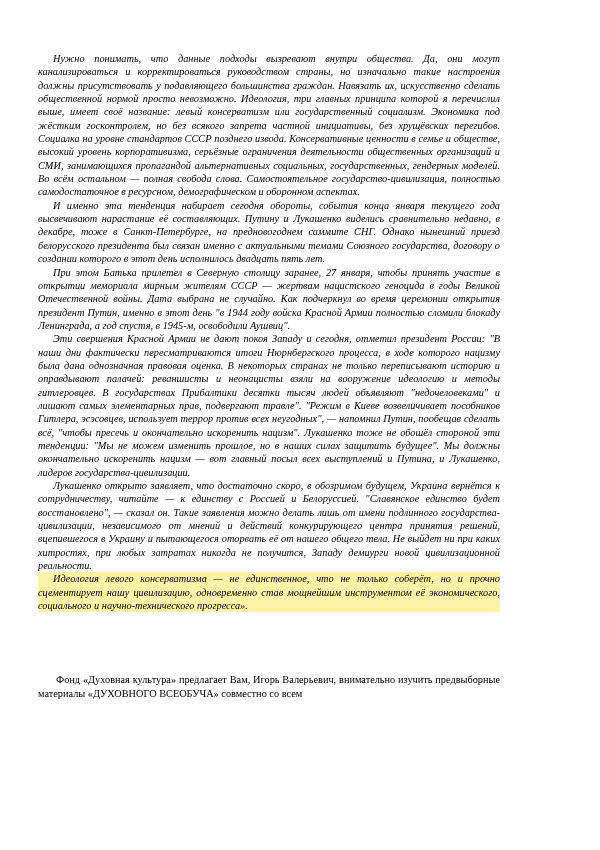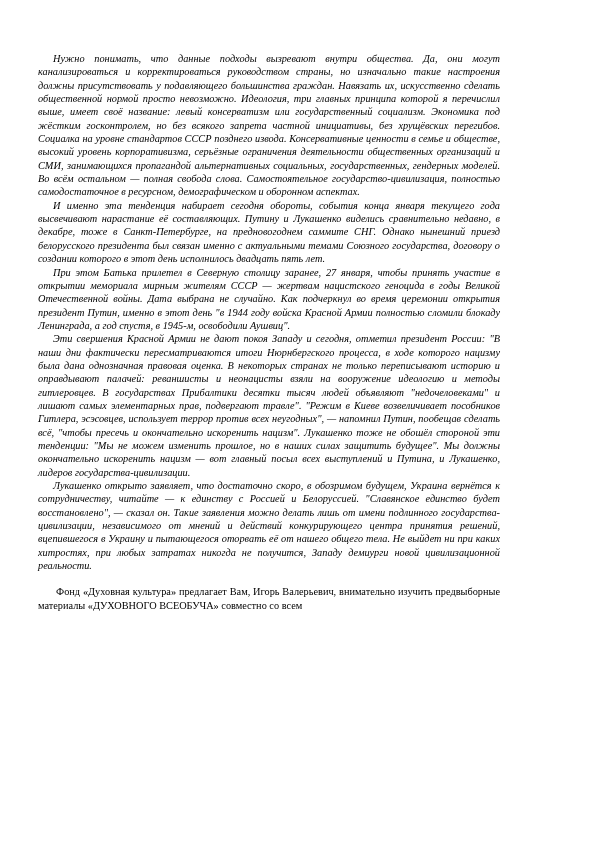--- a/index.html
+++ b/index.html
@@ -32,28 +32,30 @@
   }
   .para.highlight {
     background: #fff2a8;
   }
   .gap {
     height: 13px;
   }
   .para.last {
     font-style: normal;
     text-indent: 18px;
+    margin-top: 48px;
   }
 </style>
 </head>
 <body>
 
 <div class="page">
 
   <p class="para">Нужно понимать, что данные подходы вызревают внутри общества. Да, они могут канализироваться и корректироваться руководством страны, но изначально такие настроения должны присутствовать у подавляющего большинства граждан. Навязать их, искусственно сделать общественной нормой просто невозможно. Идеология, три главных принципа которой я перечислил выше, имеет своё название: левый консерватизм или государственный социализм. Экономика под жёстким госконтролем, но без всякого запрета частной инициативы, без хрущёвских перегибов. Социалка на уровне стандартов СССР позднего извода. Консервативные ценности в семье и обществе, высокий уровень корпоративизма, серьёзные ограничения деятельности общественных организаций и СМИ, занимающихся пропагандой альтернативных социальных, государственных, гендерных моделей. Во всём остальном — полная свобода слова. Самостоятельное государство-цивилизация, полностью самодостаточное в ресурсном, демографическом и оборонном аспектах.</p>
   <p class="para">И именно эта тенденция набирает сегодня обороты, события конца января текущего года высвечивают нарастание её составляющих. Путину и Лукашенко виделись сравнительно недавно, в декабре, тоже в Санкт-Петербурге, на предновогоднем саммите СНГ. Однако нынешний приезд белорусского президента был связан именно с актуальными темами Союзного государства, договору о создании которого в этот день исполнилось двадцать пять лет.</p>
   <p class="para">При этом Батька прилетел в Северную столицу заранее, 27 января, чтобы принять участие в открытии мемориала мирным жителям СССР — жертвам нацистского геноцида в годы Великой Отечественной войны. Дата выбрана не случайно. Как подчеркнул во время церемонии открытия президент Путин, именно в этот день "в 1944 году войска Красной Армии полностью сломили блокаду Ленинграда, а год спустя, в 1945-м, освободили Аушвиц".</p>
   <p class="para">Эти свершения Красной Армии не дают покоя Западу и сегодня, отметил президент России: "В наши дни фактически пересматриваются итоги Нюрнбергского процесса, в ходе которого нацизму была дана однозначная правовая оценка. В некоторых странах не только переписывают историю и оправдывают палачей: реваншисты и неонацисты взяли на вооружение идеологию и методы гитлеровцев. В государствах Прибалтики десятки тысяч людей объявляют "недочеловеками" и лишают самых элементарных прав, подвергают травле". "Режим в Киеве возвеличивает пособников Гитлера, эсэсовцев, использует террор против всех неугодных", — напомнил Путин, пообещав сделать всё, "чтобы пресечь и окончательно искоренить нацизм". Лукашенко тоже не обошёл стороной эти тенденции: "Мы не можем изменить прошлое, но в наших силах защитить будущее". Мы должны окончательно искоренить нацизм — вот главный посыл всех выступлений и Путина, и Лукашенко, лидеров государства-цивилизации.</p>
   <p class="para">Лукашенко открыто заявляет, что достаточно скоро, в обозримом будущем, Украина вернётся к сотрудничеству, читайте — к единству с Россией и Белоруссией. "Славянское единство будет восстановлено", — сказал он. Такие заявления можно делать лишь от имени подлинного государства-цивилизации, независимого от мнений и действий конкурирующего центра принятия решений, вцепившегося в Украину и пытающегося оторвать её от нашего общего тела. Не выйдет ни при каких хитростях, при любых затратах никогда не получится, Западу демиурги новой цивилизационной реальности.</p>
+  <p class="para highlight">Идеология левого консерватизма — не единственное, что не только соберёт, но и прочно сцементирует нашу цивилизацию, одновременно став мощнейшим инструментом её экономического, социального и научно-технического прогресса».</p>
   <div class="gap"></div>
   <p class="para last">Фонд «Духовная культура» предлагает Вам, Игорь Валерьевич, внимательно изучить предвыборные материалы «ДУХОВНОГО ВСЕОБУЧА» совместно со всем</p>
 
 </div>
 
 </body></html>

